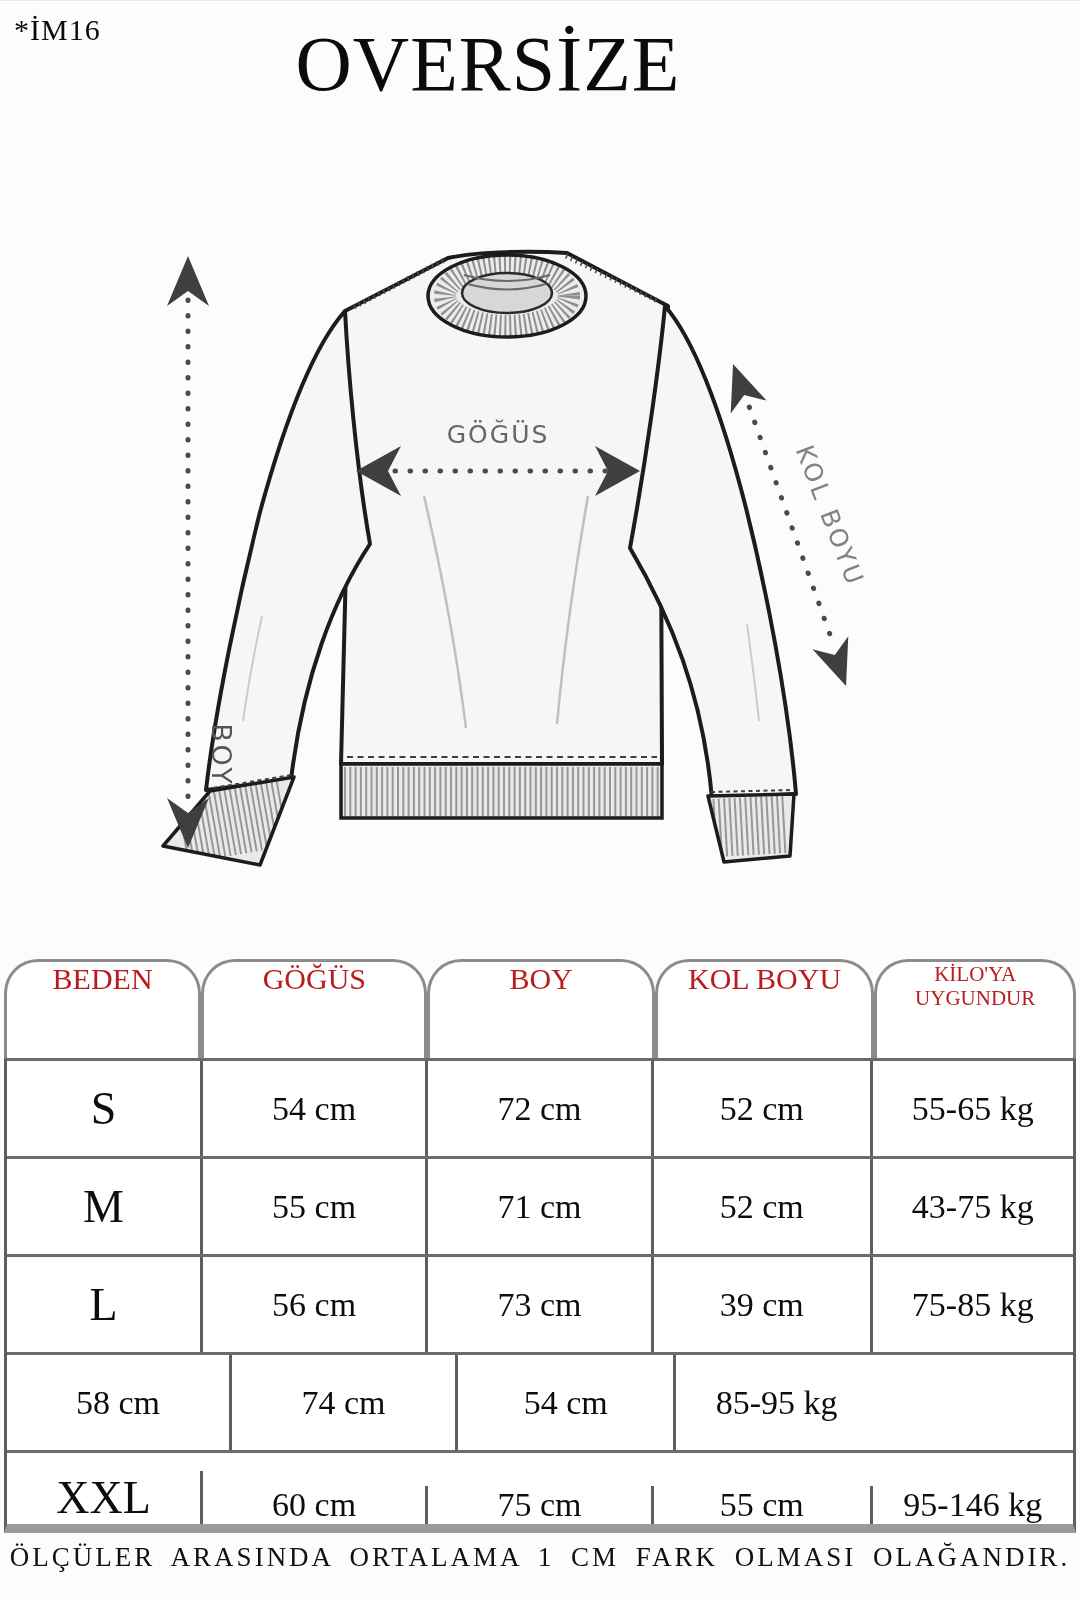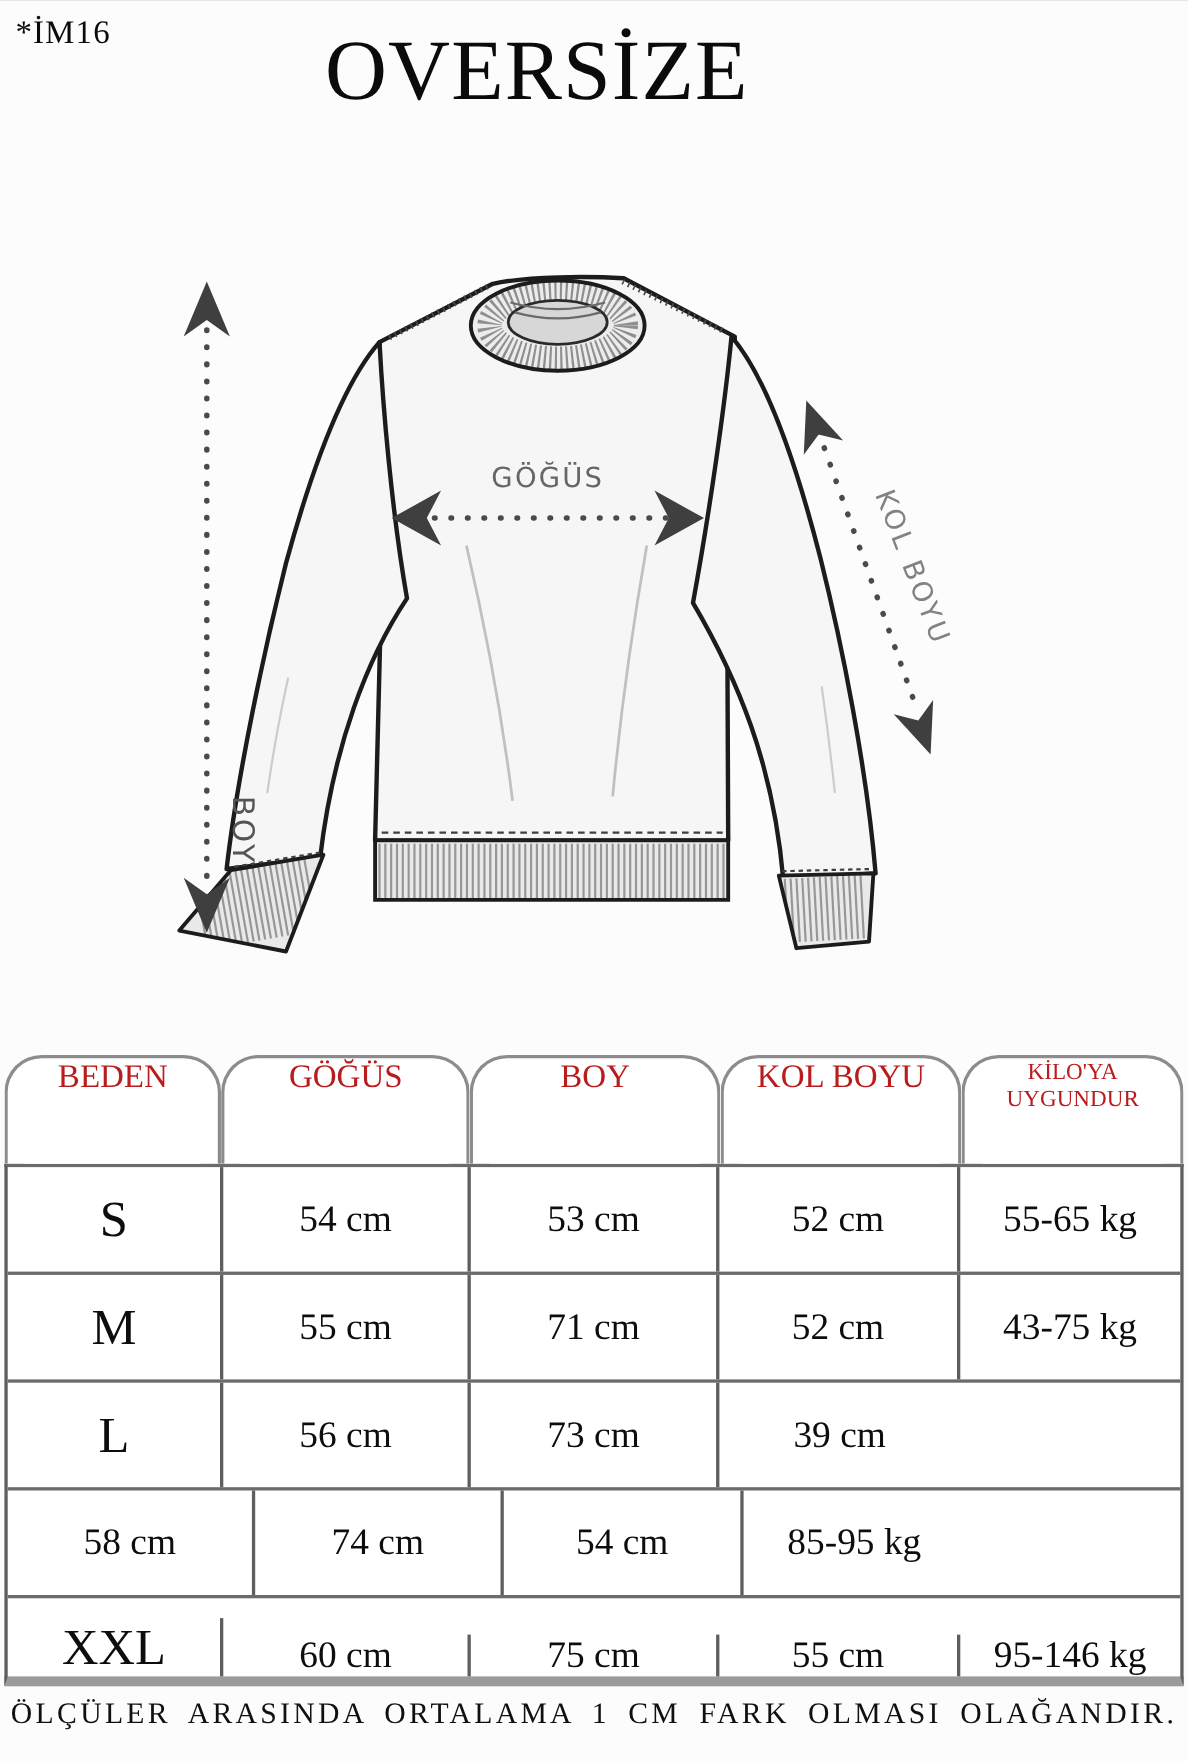--- a/index.html
+++ b/index.html
@@ -147,36 +147,37 @@
       <div class="tab c4 small">
           <span class="hdr">KİLO'YA
 UYGUNDUR</span>
         </div>
     </div>
 
     <div class="tbody">
       <div class="trow">
         <div class="cell size c0">S</div>
         <div class="cell c1">54 cm</div>
-        <div class="cell c2">53 cm</div>
+        <div class="cell c2">72 cm</div>
         <div class="cell c3">52 cm</div>
         <div class="cell c4">55-65 kg</div>
       </div>
       <div class="trow">
         <div class="cell size c0">M</div>
         <div class="cell c1">55 cm</div>
         <div class="cell c2">71 cm</div>
         <div class="cell c3">52 cm</div>
         <div class="cell c4">43-75 kg</div>
       </div>
       <div class="trow">
         <div class="cell size c0">L</div>
         <div class="cell c1">56 cm</div>
         <div class="cell c2">73 cm</div>
         <div class="cell c3">39 cm</div>
+        <div class="cell c4">75-85 kg</div>
       </div>
       <div class="trow">
         <div class="cell c1">58 cm</div>
         <div class="cell c2">74 cm</div>
         <div class="cell c3">54 cm</div>
         <div class="cell c4">85-95 kg</div>
       </div>
       <div class="trow">
         <div class="cell size c0">XXL</div>
         <div class="cell c1">60 cm</div>

